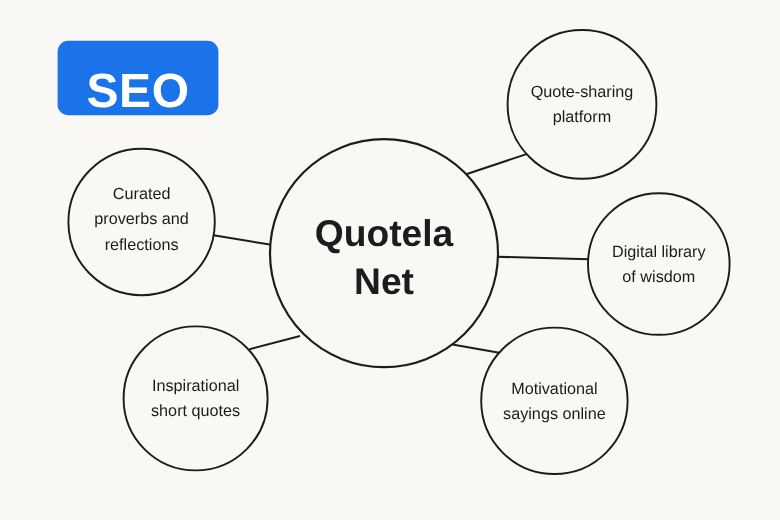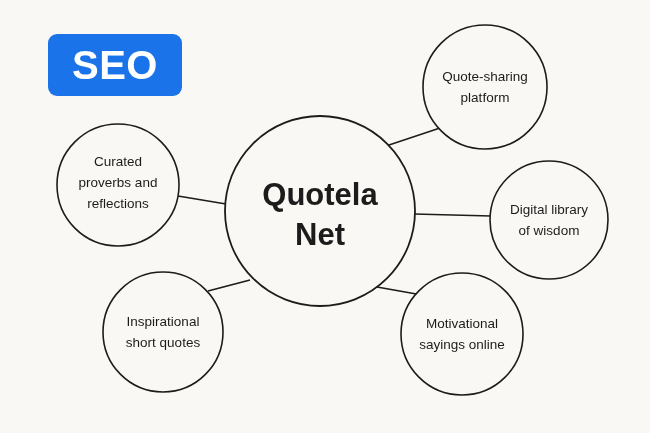--- a/index.html
+++ b/index.html
@@ -23,21 +23,21 @@
   }
   .badge {
     position: absolute;
     left: 48px;
     top: 34px;
     width: 134px;
     height: 62px;
     border-radius: 9px;
     background: #1a73e8;
     display: flex;
-    align-items: center;
+    align-items: flex-end;
     justify-content: center;
     box-sizing: border-box;
   }
   .badge-label {
     color: #ffffff;
     font-size: 40px;
     font-weight: bold;
     letter-spacing: 0.5px;
     line-height: 1;
     font-family: "Liberation Sans", sans-serif;

